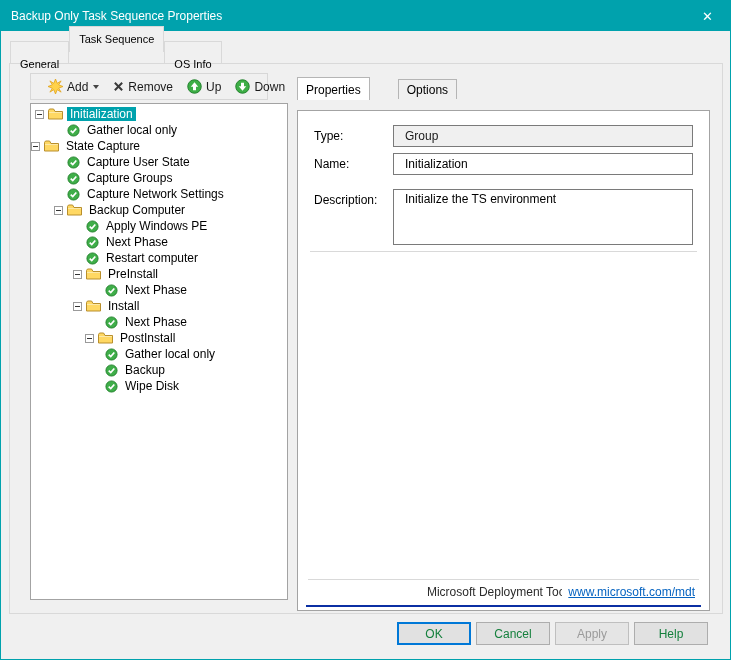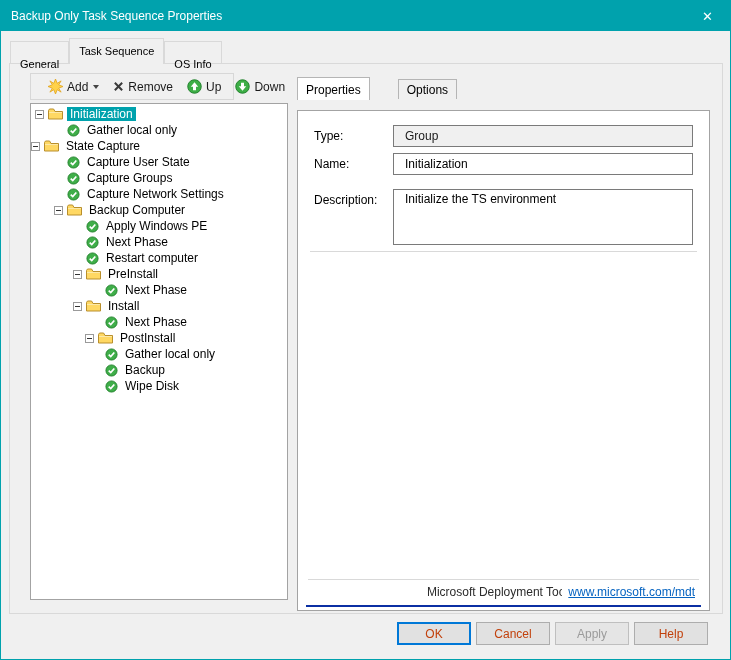--- a/index.html
+++ b/index.html
@@ -9,26 +9,26 @@
   .window { position:relative; width:731px; height:660px; background:#f0f0f0; border:1px solid #00a2ad; overflow:hidden; }
 
   
   .titlebar { height:30px; background:#00a2ad; color:#fff; display:flex; align-items:center; }
   .titlebar .title { flex:1; padding-left:10px; font-size:12px; }
   .close-btn { width:45px; height:30px; display:flex; align-items:center; justify-content:center; font-size:13px; cursor:default; }
 
   
   .tabstrip { position:absolute; left:9px; top:37px; height:26px; display:flex; align-items:flex-end; z-index:3; }
   .tab { height:22px; margin-bottom:1px; padding:16px 9px 0 9px; background:#f0f0f0; border:1px solid #d9d9d9; border-bottom:none; font-size:11px; cursor:default; }
-  .tab.active { height:26px; margin-bottom:0; padding-top:6px; background:#f0f0f0; z-index:4; }
+  .tab.active { height:26px; margin-bottom:12px; padding-top:6px; background:#f0f0f0; z-index:4; }
 
   .tab-page { position:absolute; left:8px; top:62px; width:714px; height:551px; border:1px solid #d9d9d9; background:#f0f0f0; }
 
   
-  .toolbar { position:absolute; left:20px; top:9px; width:204px; height:27px; border:1px solid #d7d7d7; background:#f0f0f0; display:flex; align-items:center; padding:0 4px; }
+  .toolbar { position:absolute; left:20px; top:9px; width:238px; height:27px; border:1px solid #d7d7d7; background:#f0f0f0; display:flex; align-items:center; padding:0 4px; }
   .gripper { width:3px; height:17px; margin:0 5px 0 1px; background:repeating-linear-gradient(to bottom, #aaaaaa 0 2px, transparent 2px 4px); }
   .tb-btn { display:inline-flex; align-items:center; gap:4px; background:transparent; border:none; padding:2px 7px; font-family:"Liberation Sans",sans-serif; font-size:12px; color:#1a1a1a; cursor:default; }
   .tb-icon { display:inline-flex; align-items:center; }
   .dd-arrow { width:0; height:0; border-left:3px solid transparent; border-right:3px solid transparent; border-top:4px solid #444; margin-left:1px; }
 
   
   .tree { position:absolute; left:20px; top:39px; width:258px; height:497px; background:#fff; border:1px solid #a3a3a3; overflow:hidden; padding-top:2px; }
   .tree-row { display:flex; align-items:center; height:16px; white-space:nowrap; cursor:default; }
   .expander { width:9px; height:9px; flex:none; border:1px solid #9a9a9a; background:#fff; position:relative; margin-right:4px; }
   .expander::after { content:""; position:absolute; left:1px; right:1px; top:3px; height:1px; background:#333; }
@@ -48,21 +48,21 @@
   .fi.readonly { background:#f0f0f0; color:#1a1a1a; }
   .fi.ta { height:56px; resize:none; overflow:hidden; line-height:15px; }
   .hsep { position:absolute; left:12px; right:12px; height:1px; background:#d9d9d9; }
   .footer-sep { bottom:30px; left:10px; right:10px; }
   .brand { position:absolute; bottom:11px; left:0; width:100%; text-align:center; font-size:12px; color:#2b2b2b; }
   .mdt-link { position:absolute; bottom:11px; right:14px; font-size:12px; color:#0563c1; text-decoration:underline; background:#fff; padding-left:6px; }
   .blue-line { position:absolute; bottom:3px; left:8px; right:8px; height:2px; background:#0b2fa3; }
 
   
   .button-row { position:absolute; right:22px; bottom:14px; display:flex; gap:5px; }
-  .btn { width:74px; height:23px; background:#e1e1e1; border:1px solid #adadad; font-family:"Liberation Sans",sans-serif; font-size:12px; color:#c2410c; cursor:default; }
+  .btn { width:74px; height:23px; background:#e1e1e1; border:1px solid #adadad; font-family:"Liberation Sans",sans-serif; font-size:12px; color:#15803d; cursor:default; }
   .btn.default { border:2px solid #0078d7; }
   .btn.disabled { color:#9b9b9b; border-color:#bfbfbf; background:#e5e5e5; }
 </style>
 </head>
 <body>
 
 <div class="window">
 
   <div class="titlebar">
     <span class="title">Backup Only Task Sequence Properties</span>

